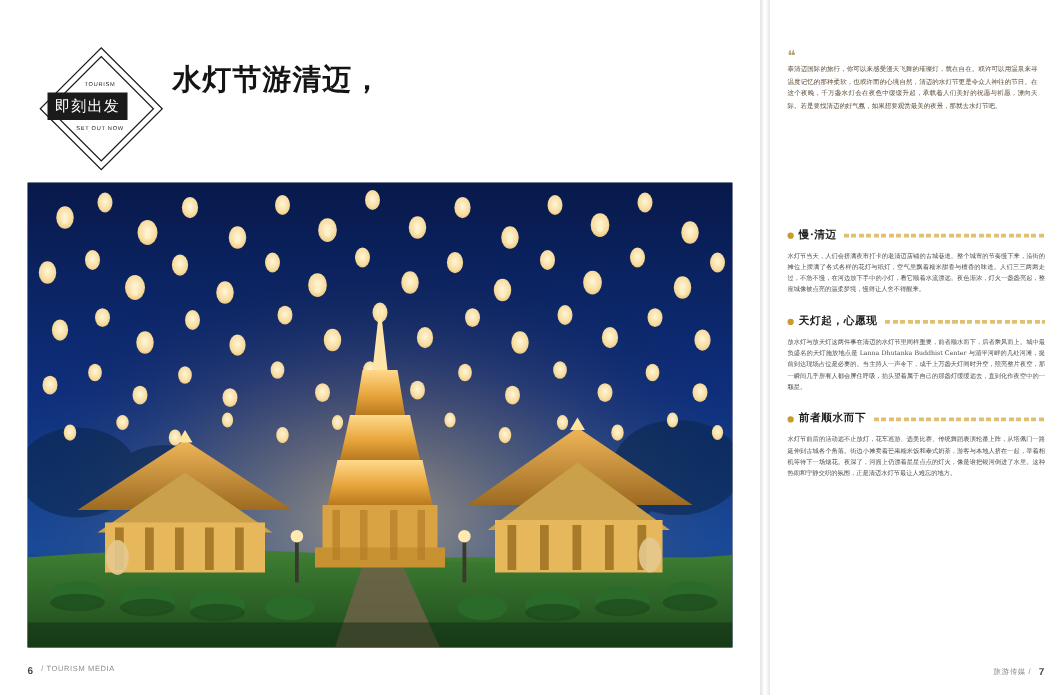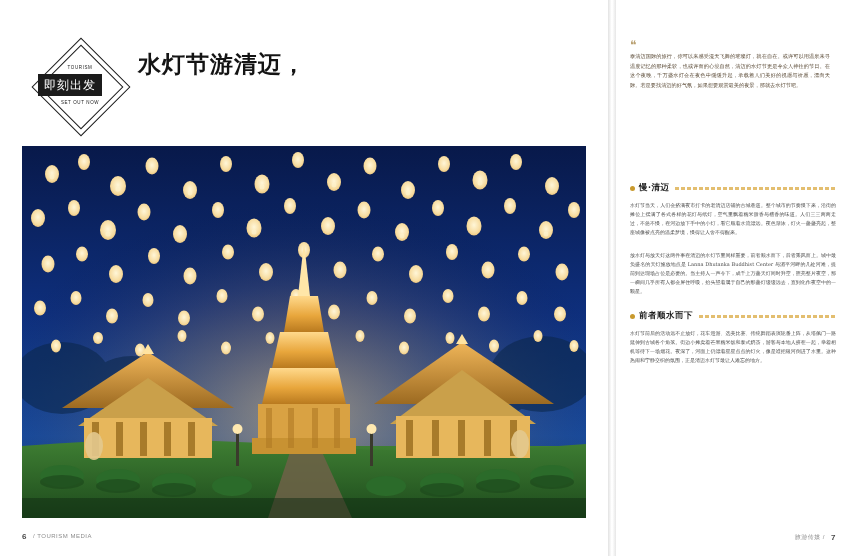--- a/index.html
+++ b/index.html
@@ -486,20 +486,25 @@
       <div class="section">
         <div class="sec-head">
           <span class="sec-bullet"></span>
           <span class="sec-title">慢·清迈</span>
           <span class="sec-rule"></span>
         </div>
         <div class="sec-body">水灯节当天，人们会挤满夜市打卡的老清迈店铺的古城巷道。整个城市的节奏慢下来，沿街的摊位上摆满了各式各样的花灯与纸灯，空气里飘着糯米甜香与檀香的味道。人们三三两两走过，不急不慢，在河边放下手中的小灯，看它顺着水流漂远。夜色渐浓，灯火一盏盏亮起，整座城像被点亮的温柔梦境，慢得让人舍不得醒来。</div>
       </div>
 
       <div class="section">
+        <div class="sec-head">
+          <span class="sec-bullet"></span>
+          <span class="sec-title">天灯起，心愿现</span>
+          <span class="sec-rule"></span>
+        </div>
         <div class="sec-body">放水灯与放天灯这两件事在清迈的水灯节里同样重要，前者顺水而下，后者乘风而上。城中最负盛名的天灯施放地点是 Lanna Dhutanka Buddhist Center 与湄平河畔的几处河滩，提前到达现场占位是必要的。当主持人一声令下，成千上万盏天灯同时升空，照亮整片夜空，那一瞬间几乎所有人都会屏住呼吸，抬头望着属于自己的那盏灯缓缓远去，直到化作夜空中的一颗星。</div>
       </div>
 
 
       <div class="section">
         <div class="sec-head">
           <span class="sec-bullet"></span>
           <span class="sec-title">前者顺水而下</span>
           <span class="sec-rule"></span>
         </div>

